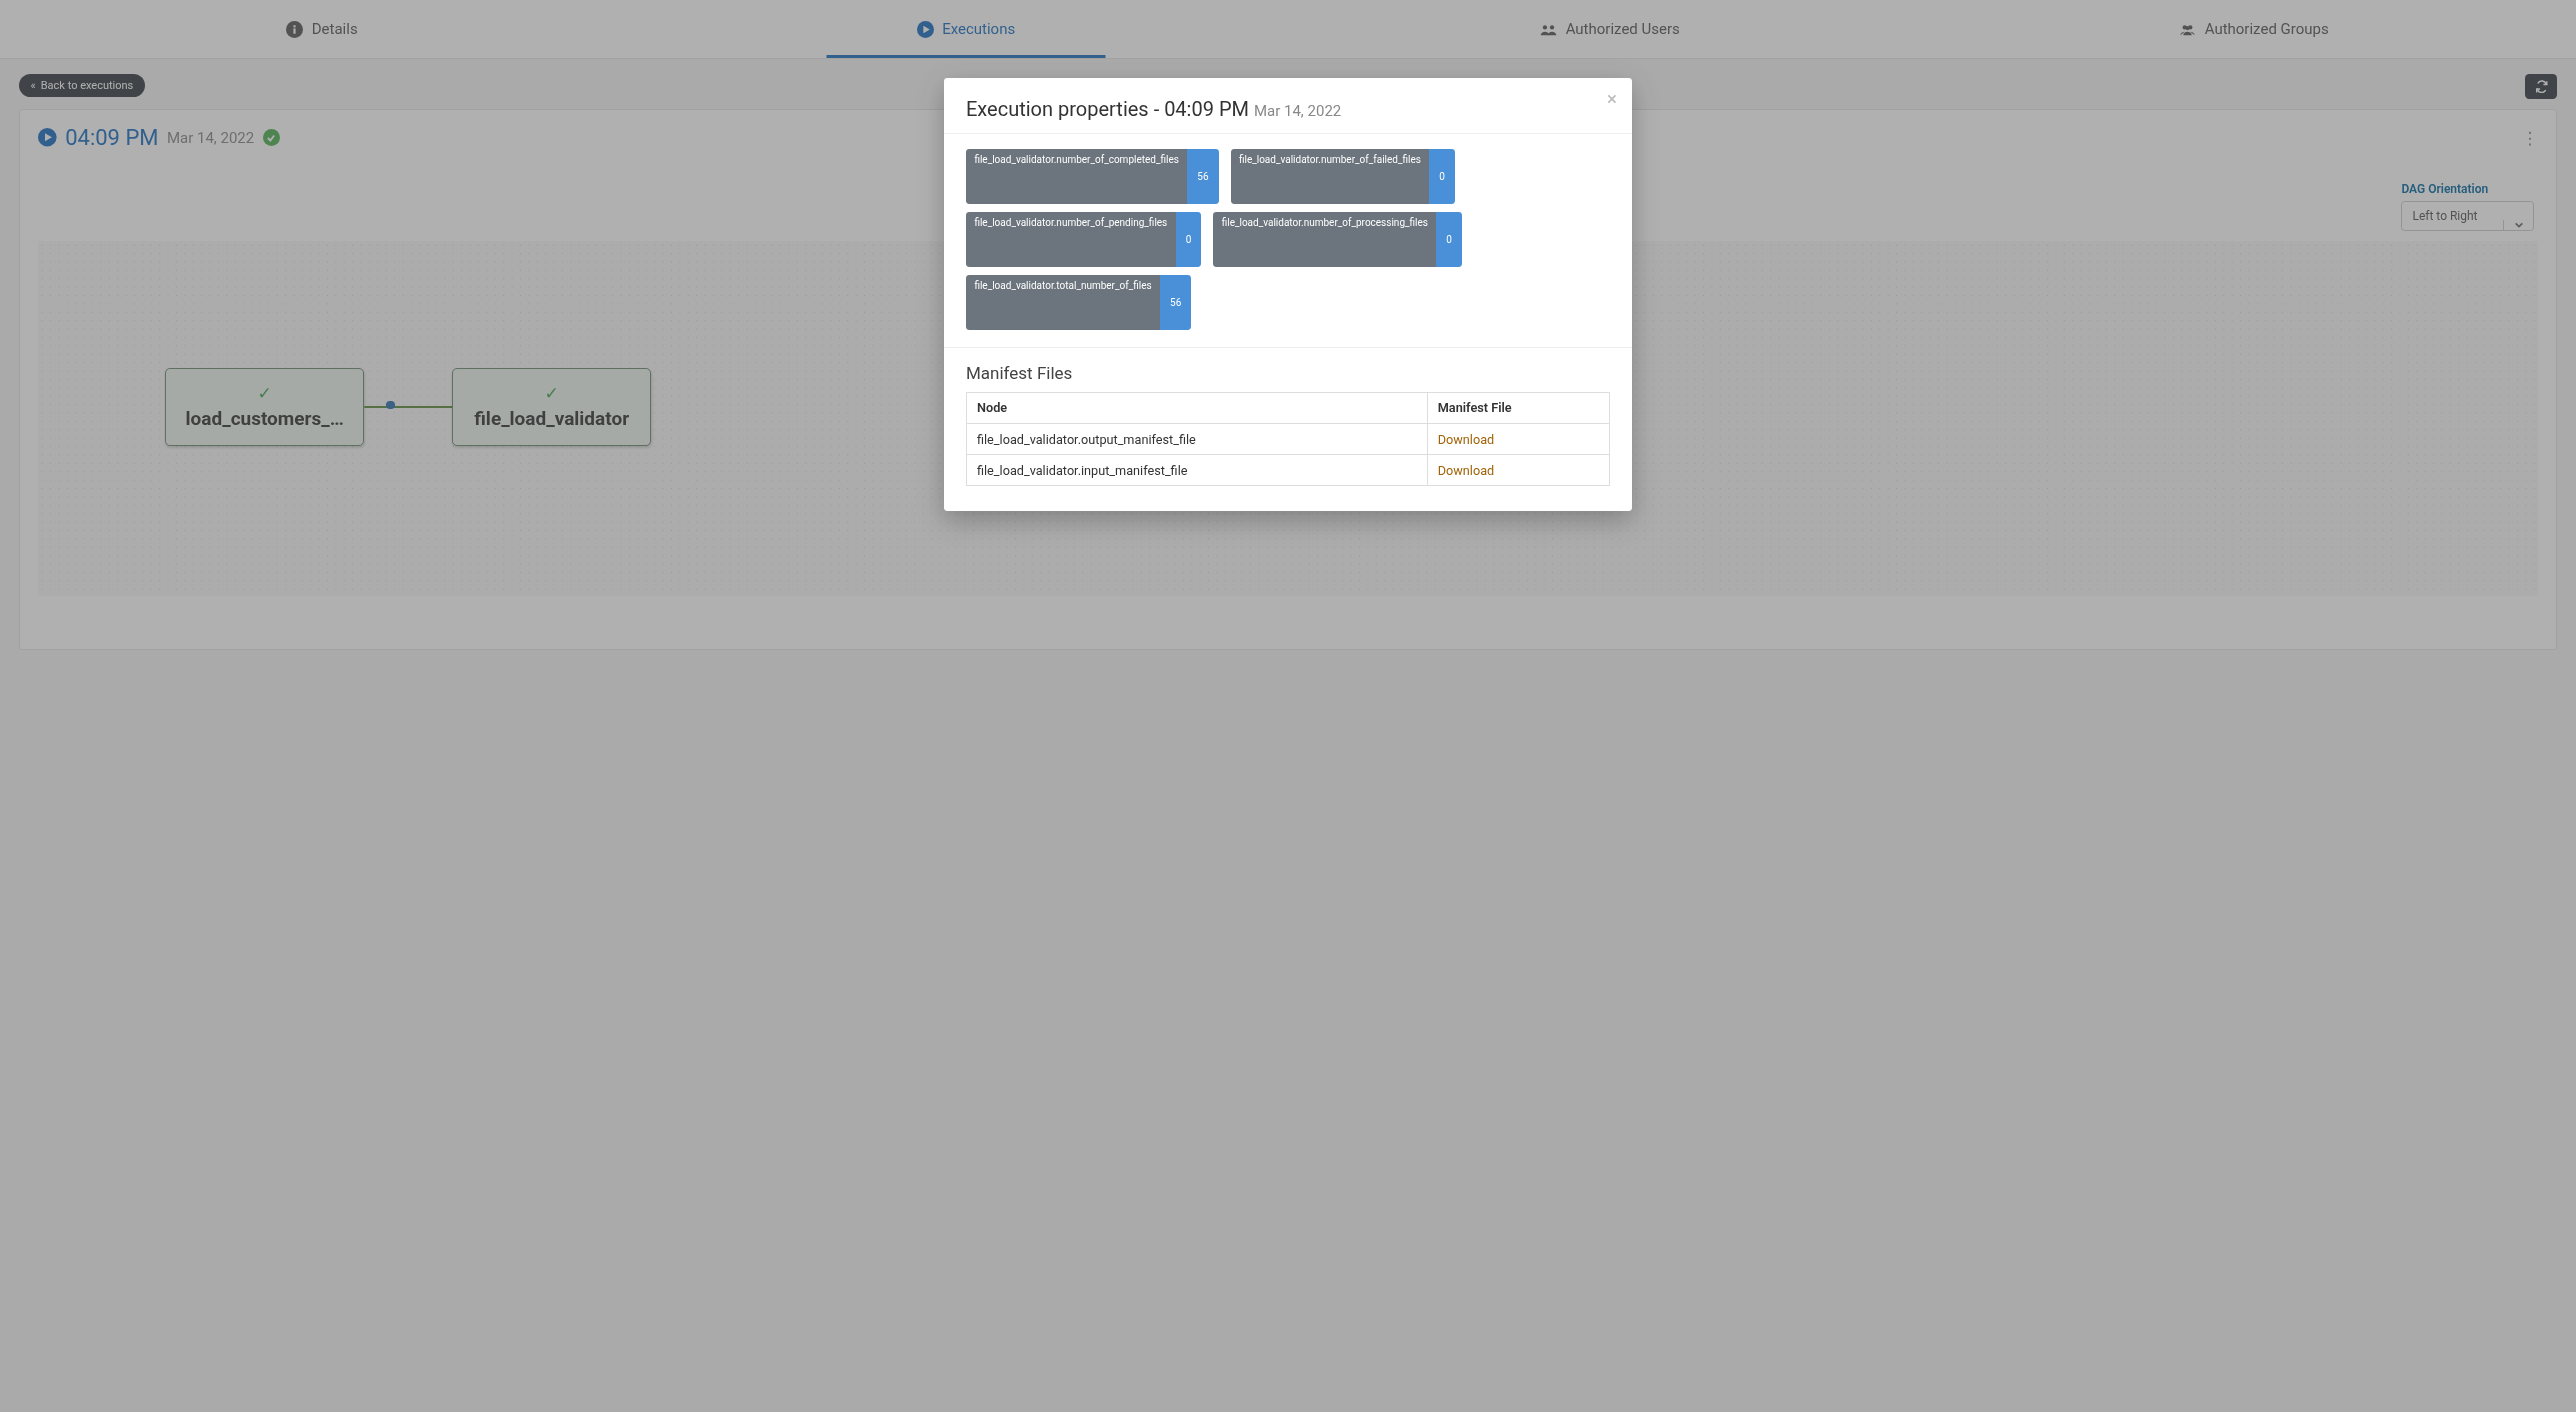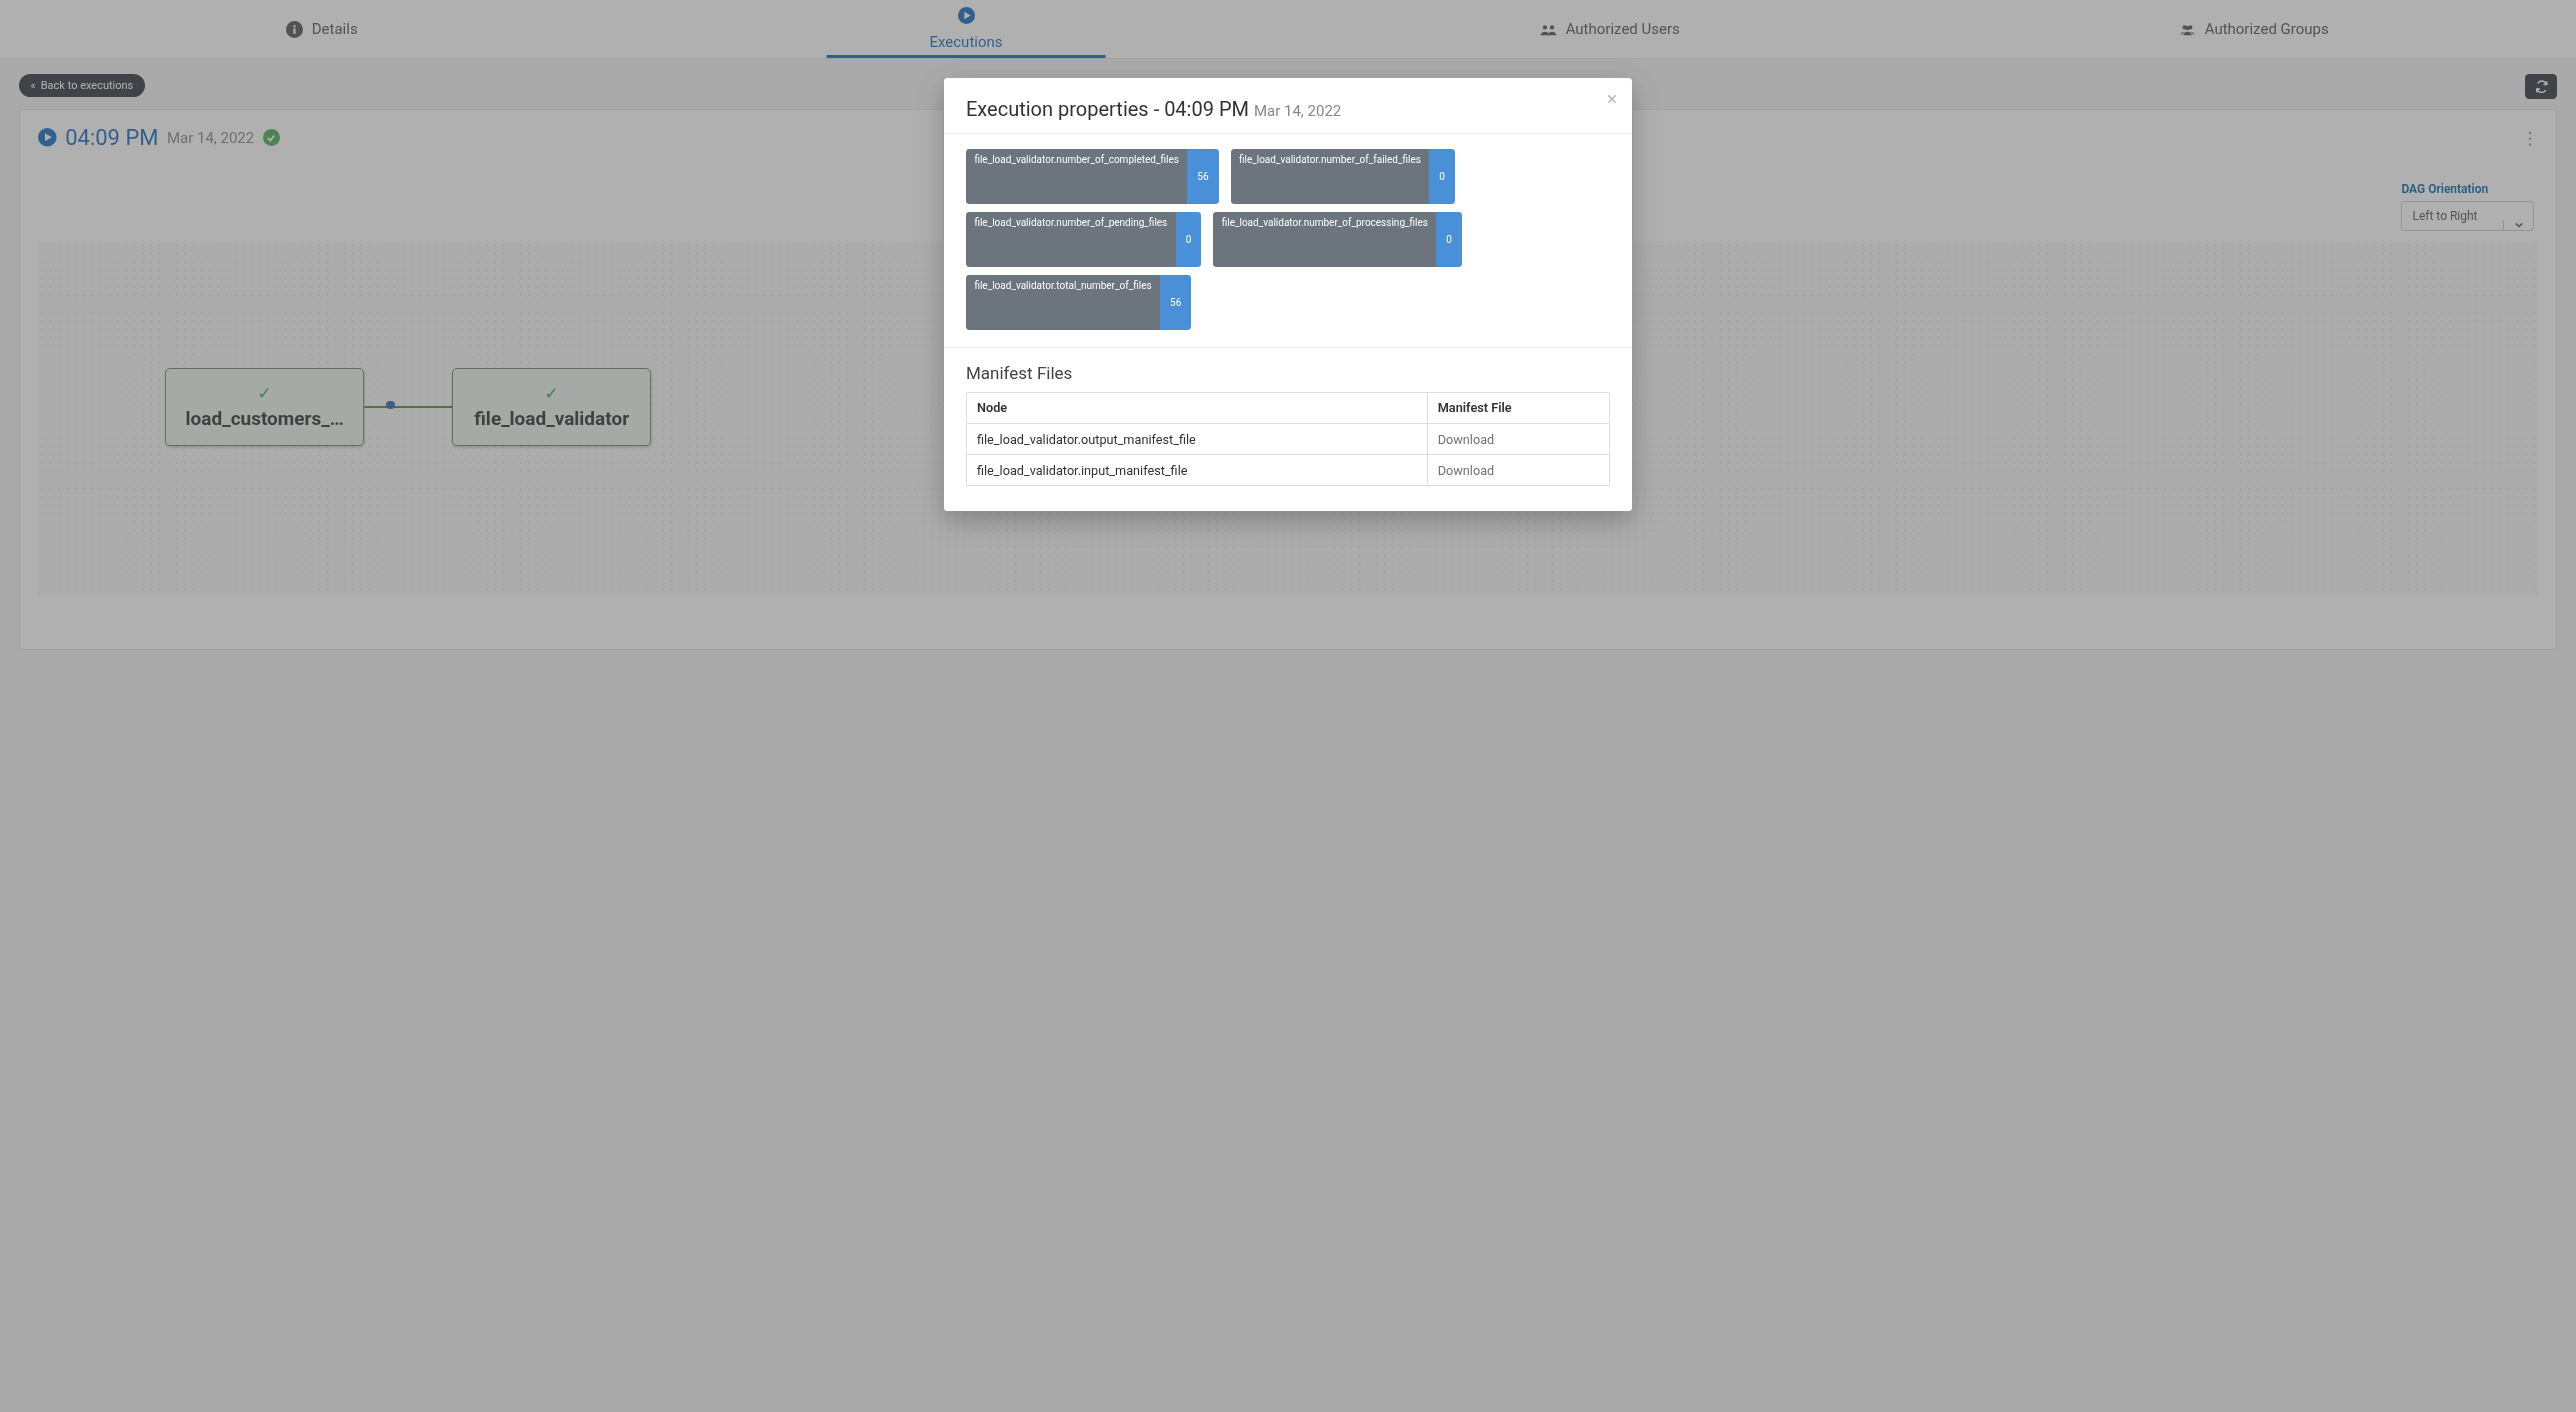--- a/index.html
+++ b/index.html
@@ -26,21 +26,20 @@
     align-items: center;
     justify-content: center;
     gap: 8.4px;
     font-size: 15px;
     color: #555;
     cursor: pointer;
     position: relative;
   }
   .tab.active {
     color: #1b6ec2;
-    flex-direction: column;
   }
   .tab.active::after {
     content: "";
     position: absolute;
     bottom: 0;
     left: 50%;
     transform: translateX(-50%);
     width: 279px;
     height: 3.4px;
     background: #1b6ec2;
@@ -221,21 +220,21 @@
     border: 0.8px solid #ddd;
     border-collapse: collapse;
     font-size: 12.7px;
   }
   .mtable th, .mtable td {
     border: 0.8px solid #ddd;
     padding: 7.6px 10px;
     text-align: left;
   }
   .mtable th { font-weight: 600; color: #333; }
-  .mtable a { color: #737373; text-decoration: none; cursor: pointer; }
+  .mtable a { color: #a16207; text-decoration: none; cursor: pointer; }
 
   .hr2 { border: none; border-top: 0.8px solid #eee; margin: 6.8px 0 12px; }
 </style>
 </head>
 <body>
 
 <div class="tabs">
   <div class="tab">
     <svg viewBox="0 0 16 16">
         <circle cx="8" cy="8" r="8"></circle>

